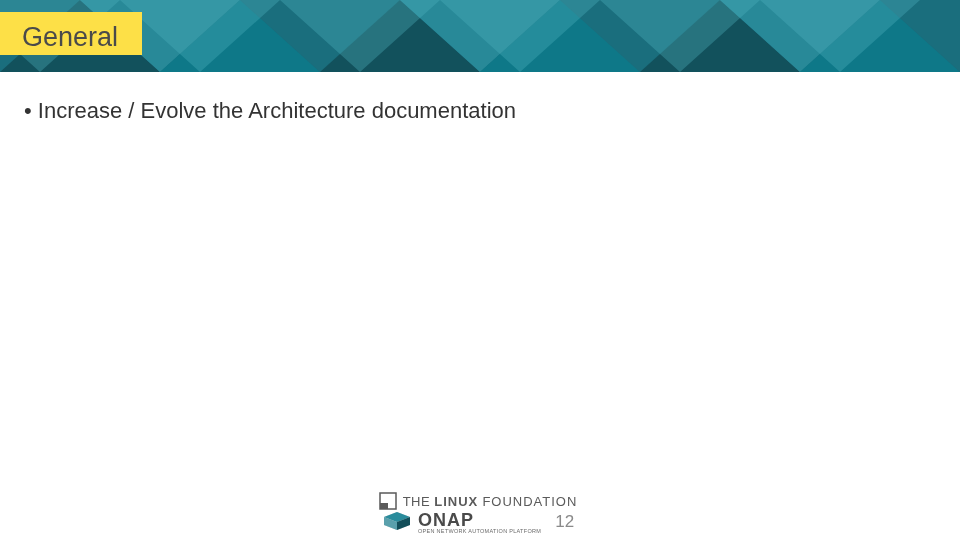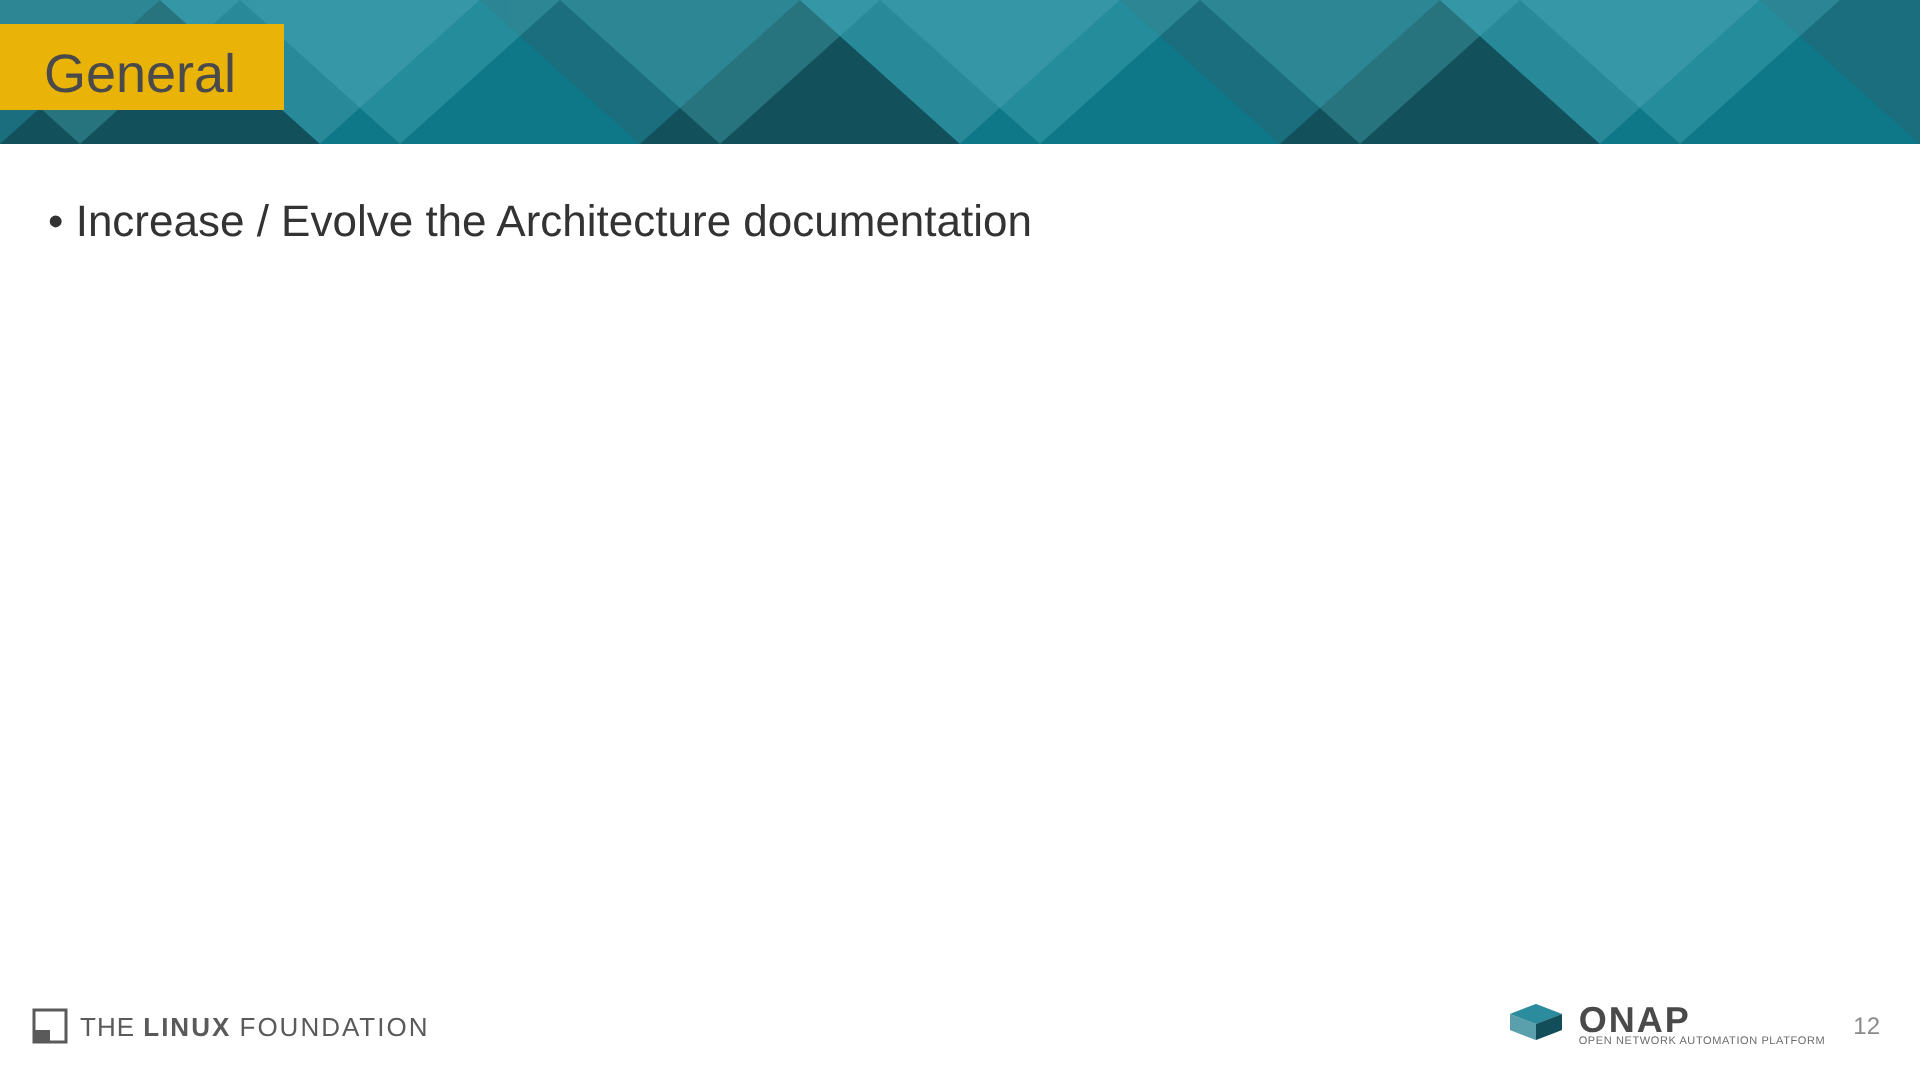--- a/index.html
+++ b/index.html
@@ -17,21 +17,21 @@
     height: 72px;
     background: #1a6e7d;
     overflow: hidden;
   }
   
   .header svg.bg { position: absolute; top: 0; left: 0; width: 960px; height: 72px; }
   .title-box {
     position: absolute;
     left: 0;
     top: 12px;
-    background: #eab308;
+    background: #fde047;
     padding: 10px 24px 2px 22px;
     font-size: 27px;
     color: #4a4a4a;
     font-weight: 400;
   }
   .content {
     position: absolute;
     top: 96px;
     left: 24px;
     right: 8px;
@@ -44,20 +44,21 @@
   .footer {
     position: absolute;
     bottom: 0;
     left: 0;
     width: 100%;
     height: 48px;
     display: flex;
     align-items: center;
     justify-content: space-between;
     padding: 0 20px 6px 16px;
+    flex-direction: column;
   }
   .lf-logo {
     display: flex;
     align-items: center;
     gap: 6px;
     color: #5a5a5a;
     font-size: 13px;
     letter-spacing: 0.5px;
   }
   .lf-logo .the { font-weight: 400; }
@@ -69,21 +70,21 @@
     gap: 14px;
   }
   .onap-logo {
     display: flex;
     align-items: flex-start;
     gap: 6px;
   }
   .onap-text { display: flex; flex-direction: column; line-height: 1; }
   .onap-text .big { font-size: 18px; font-weight: 700; color: #4a4a4a; letter-spacing: 1px; }
   .onap-text .small { font-size: 5.5px; color: #6a6a6a; letter-spacing: 0.3px; }
-  .pagenum { font-size: 12px; color: #8a8a8a; }
+  .pagenum { font-size: 17px; color: #8a8a8a; }
 </style>
 </head>
 <body>
 
 <div class="slide">
 
   <div class="header">
     <svg class="bg" viewBox="0 0 960 72" preserveAspectRatio="none">
       <rect width="960" height="72" fill="#1a6e7d"></rect>
 

